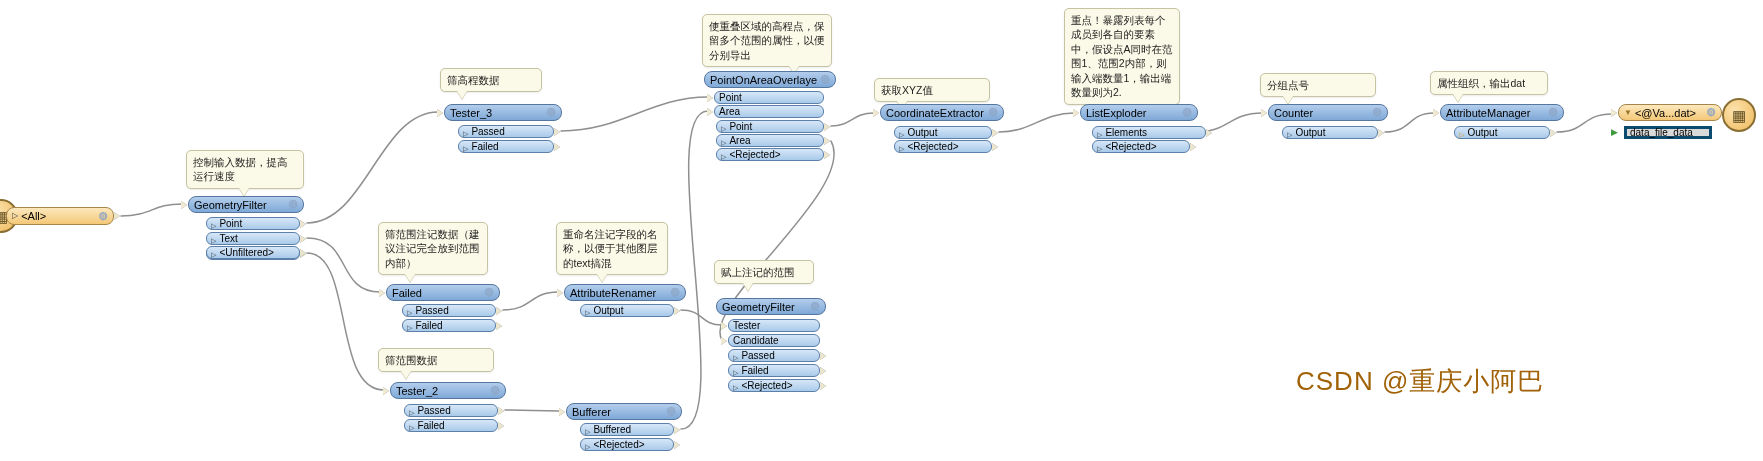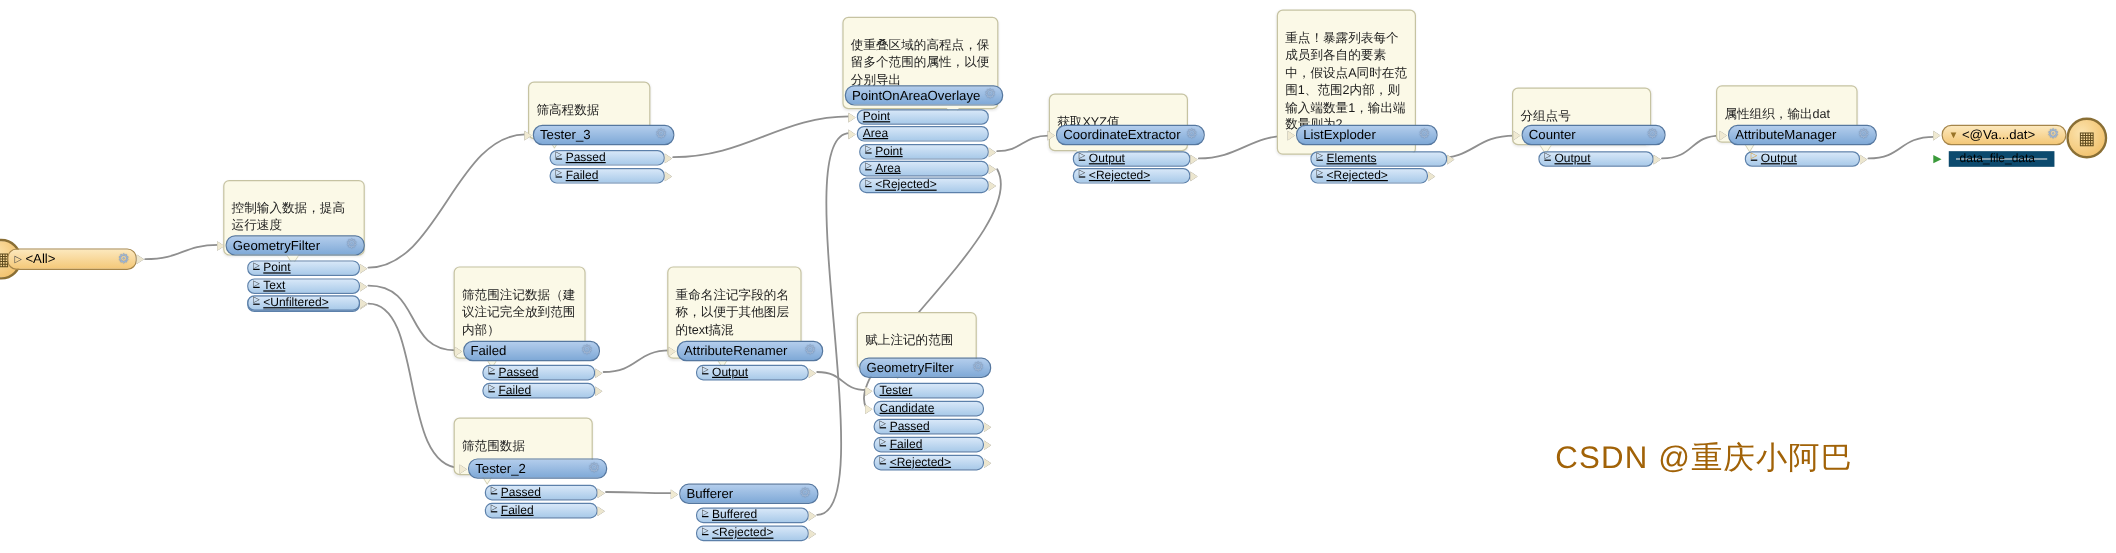--- a/index.html
+++ b/index.html
@@ -1,50 +1,50 @@
 <!DOCTYPE html>
 <html><head>
 <meta charset="utf-8">
 <style>
   html,body{margin:0;padding:0;background:#fff;}
   .stage{position:relative;width:1763px;height:461px;background:#ffffff;overflow:hidden;
          font-family:"Liberation Sans",sans-serif;}
   .wires{position:absolute;left:0;top:0;width:1763px;height:461px;}
   .wires path{stroke:#8f8f8f;stroke-width:1.5;fill:none;stroke-linecap:round;}
   .note{position:absolute;background:#fbf9e7;border:1px solid #c6c3a2;border-radius:5px;
-        padding:16px 6px;font-size:10.5px;line-height:1.38;color:#1c1c1c;
+        padding:4px 6px;font-size:10.5px;line-height:1.38;color:#1c1c1c;
         box-shadow:0 1px 2px rgba(0,0,0,.08);box-sizing:border-box;}
   .tail{position:absolute;bottom:-8px;width:0;height:0;border-left:5px solid transparent;
         border-right:5px solid transparent;border-top:8px solid #fbf9e7;
         filter:drop-shadow(0 1px 0 #c6c3a2);}
   .hdr{position:absolute;height:17px;background:linear-gradient(#b3cdec,#7fa9d7);
        border:1px solid #55779f;border-radius:8px;display:flex;align-items:center;
        padding:0 5px;font-size:11px;color:#000;box-sizing:border-box;white-space:nowrap;}
   .hdr .ttl{flex:1;overflow:hidden;}
   .orange{background:linear-gradient(#fce8bd,#f4c878);border-color:#a5854a;}
   .gear{font-size:11px;color:#9db4d2;text-shadow:0 0 1px #5a769a;margin-left:3px;line-height:1;}
   .port{position:absolute;height:13px;background:linear-gradient(#d7e7f8,#a9cae9);
-        border:1px solid #5c80aa;border-radius:6px;display:flex;align-items:flex-start;
-        padding:0 4px;font-size:10px;color:#000;box-sizing:border-box;white-space:nowrap;text-decoration:underline;}
+        border:1px solid #5c80aa;border-radius:6px;display:flex;align-items:flex-end;
+        padding:0 4px;font-size:10px;color:#000;box-sizing:border-box;white-space:nowrap;}
   .pa{font-size:7px;color:#3a3a3a;margin-right:3px;line-height:1;}
   .pa.y{color:#d89a2a;}
   .rdra{font-size:8px;color:#444;margin-right:3px;line-height:1;}
   .wcol{font-size:8px;color:#9a7428;margin-right:3px;line-height:1;}
   .nub{position:absolute;right:-7px;top:50%;transform:translateY(-50%);width:0;height:0;
        border-top:4px solid transparent;border-bottom:4px solid transparent;
        border-left:6px solid #ece6cf;filter:drop-shadow(0 0 0.5px #777);}
   .innub{position:absolute;left:-8px;top:50%;transform:translateY(-50%);width:0;height:0;
        border-top:4px solid transparent;border-bottom:4px solid transparent;
        border-left:6px solid #f0ead2;filter:drop-shadow(0 0 0.5px #777);}
   .circle{position:absolute;width:34px;height:34px;border-radius:50%;
        background:radial-gradient(circle at 35% 35%,#fbe3ae,#f0b95c);
        border:2px solid #8a6f35;box-sizing:border-box;display:flex;align-items:center;
        justify-content:center;}
   .tbl{font-size:15px;color:#5d4a1e;line-height:1;}
-  .feat{position:absolute;height:13px;background:#d9d9d9;border:6px solid #0c4a6e;
+  .feat{position:absolute;height:13px;background:#d9d9d9;border:3px solid #0c4a6e;
        display:flex;align-items:center;padding:0 3px;font-size:10px;color:#000;
        box-sizing:border-box;white-space:nowrap;}
   .farrow{position:absolute;font-size:9px;color:#3a9a3a;line-height:1;}
   .watermark{position:absolute;left:1296px;top:364px;font-size:26px;color:#a16207;
        white-space:nowrap;letter-spacing:1px;}
 </style>
 </head>
 <body>
 
 <div class="stage">

